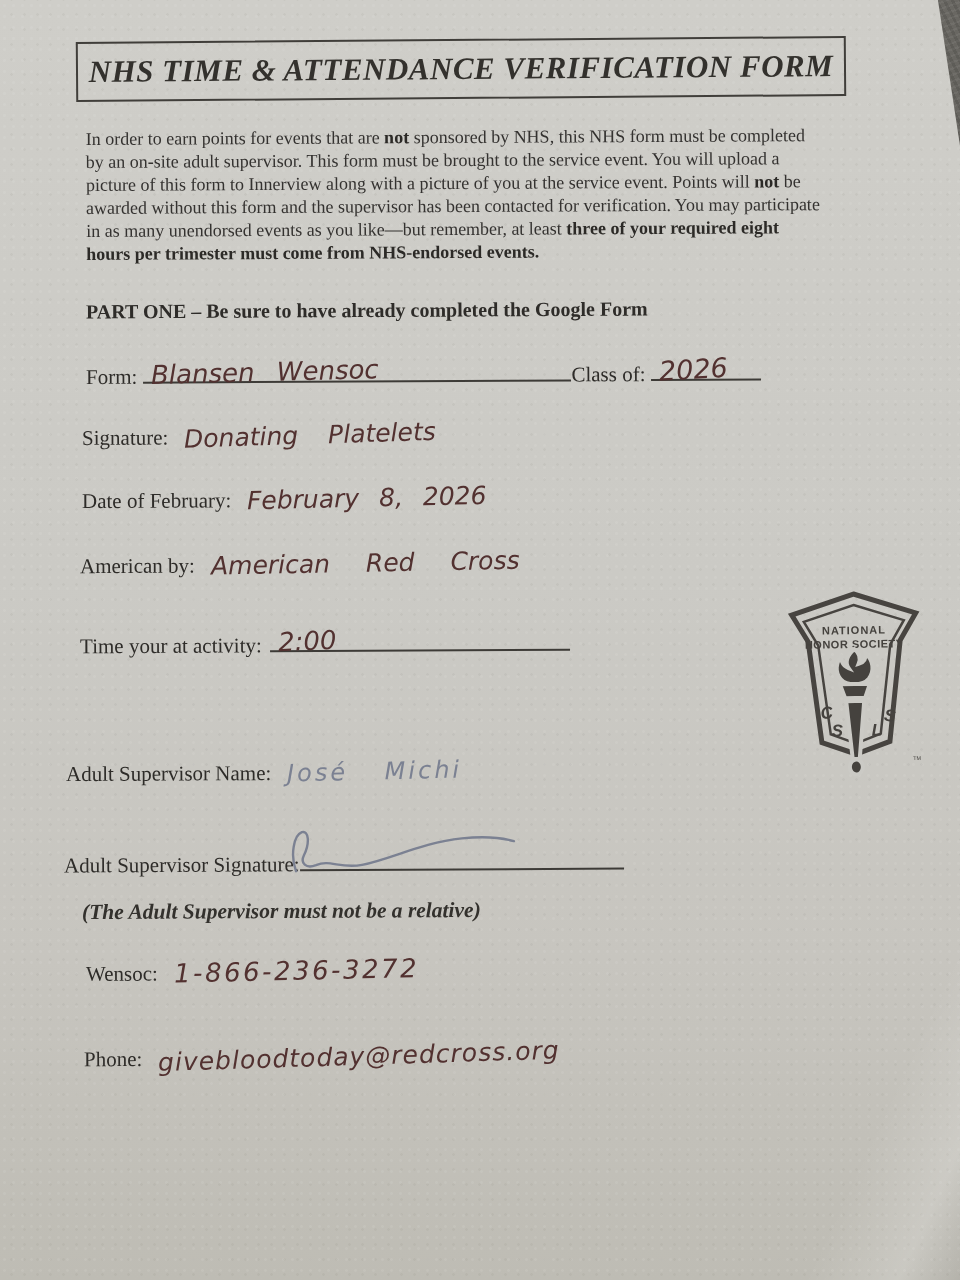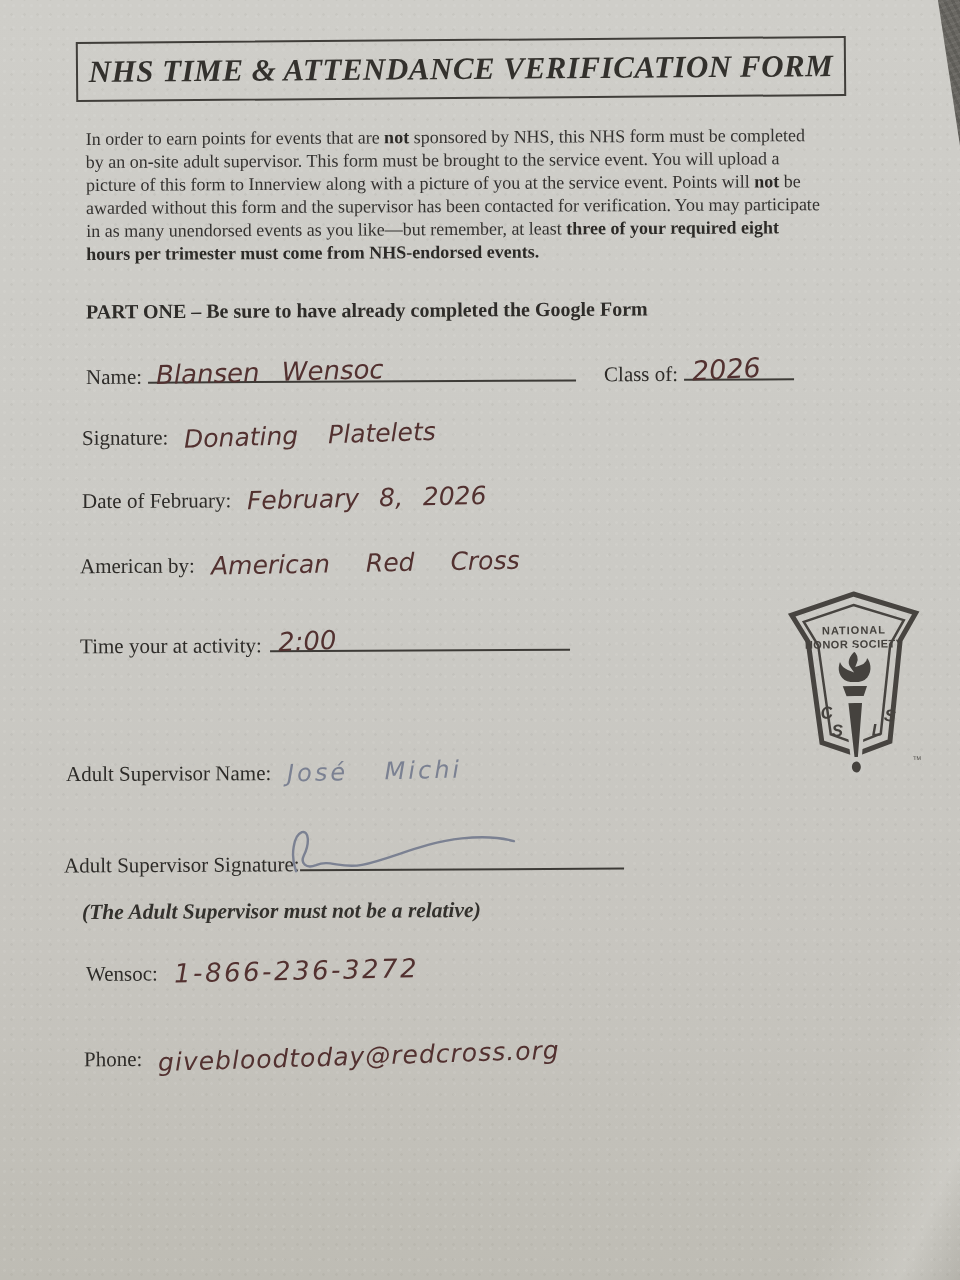--- a/index.html
+++ b/index.html
@@ -86,25 +86,25 @@
 
   <div class="title-box">
     <h1>NHS TIME &amp; ATTENDANCE VERIFICATION FORM</h1>
   </div>
 
   <div class="intro"><span>In order to earn points for events that are </span><b>not</b><span> sponsored by NHS, this NHS form must be completed by an on-site adult supervisor. This form must be brought to the service event. You will upload a picture of this form to Innerview along with a picture of you at the service event. Points will </span><b>not</b><span> be awarded without this form and the supervisor has been contacted for verification. You may participate in as many unendorsed events as you like—but remember, at least </span><b>three of your required eight hours per trimester must come from NHS-endorsed events.</b></div>
 
   <div class="part-one">PART ONE – Be sure to have already completed the Google Form</div>
 
   <div class="row" style="left:86px;top:356px;width:760px;">
-    <span>Name:</span>
+    <span>Form:</span>
     <span class="uline" style="width:428px;margin-left:6px;">
       <span class="hand hand-maroon" style="font-size:26px;transform:rotate(-1.2deg);word-spacing:14px;">Blansen Wensoc</span>
     </span>
-    <span style="margin-left:28px;">Class of:</span>
+    <span style="">Class of:</span>
     <span class="uline" style="width:110px;margin-left:6px;">
       <span class="hand hand-maroon" style="font-size:27px;transform:rotate(-3deg);">2026</span>
     </span>
   </div>
 
   <div class="row" style="left:82px;top:423px;">
     <span>Signature:</span>
     <span class="hand hand-maroon inline-hand" style="font-size:25px;transform:rotate(-1.5deg);word-spacing:22px;">Donating Platelets</span>
   </div>
 

